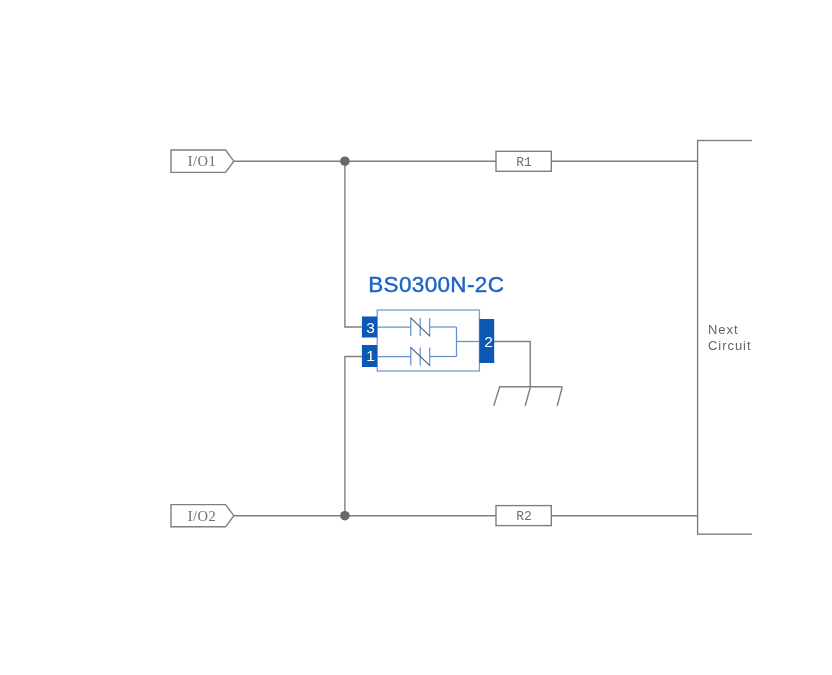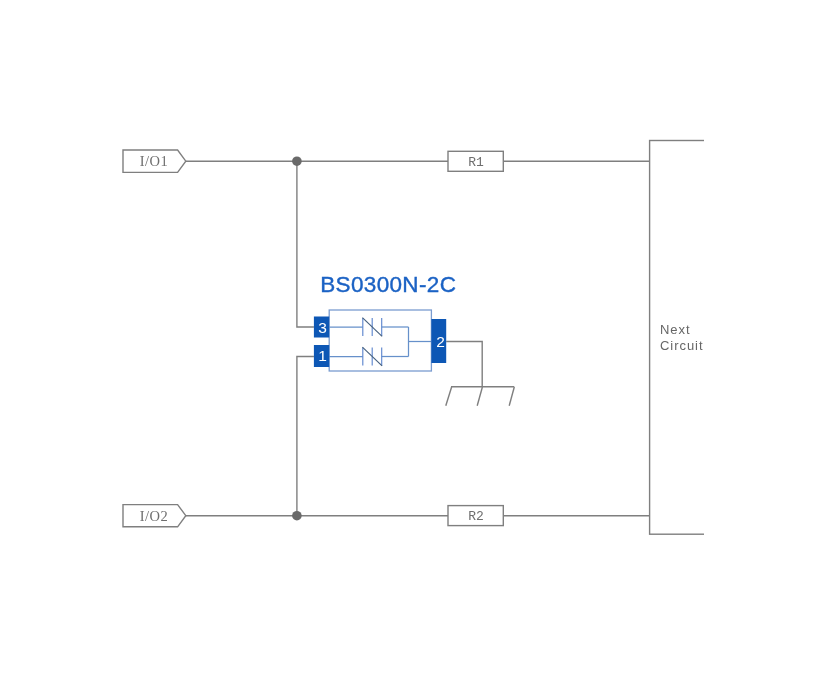--- a/index.html
+++ b/index.html
@@ -1,16 +1,16 @@
 <!DOCTYPE html>
 <html><head>
 <meta charset="utf-8">
 <style>
   html,body{margin:0;padding:0;background:#ffffff;}
-  .wrap{width:704px;height:675px;position:relative;overflow:hidden;background:#ffffff;transform:translateZ(0);}
+  .wrap{width:704px;height:675px;position:relative;overflow:hidden;background:#ffffff;transform:translateZ(0);margin-left:48px;}
   svg{display:block;}
 </style>
 </head>
 <body>
 <div class="wrap">
 <svg width="832" height="675" viewBox="0 0 832 675" xmlns="http://www.w3.org/2000/svg">
   <rect x="0" y="0" width="832" height="675" fill="#ffffff"></rect>
 
   <g stroke="#7f7f7f" stroke-width="1.4" fill="none">
 

